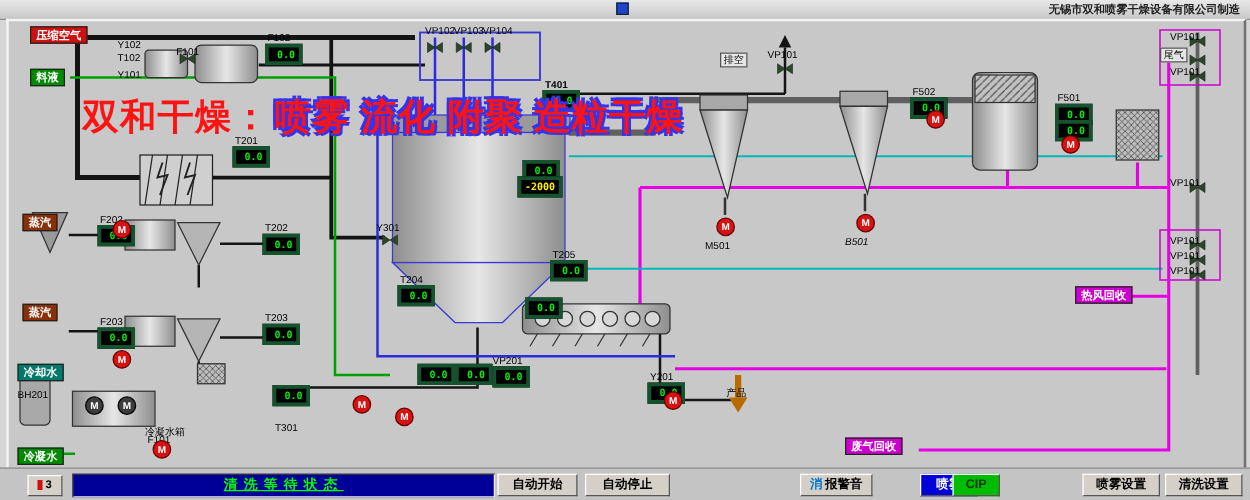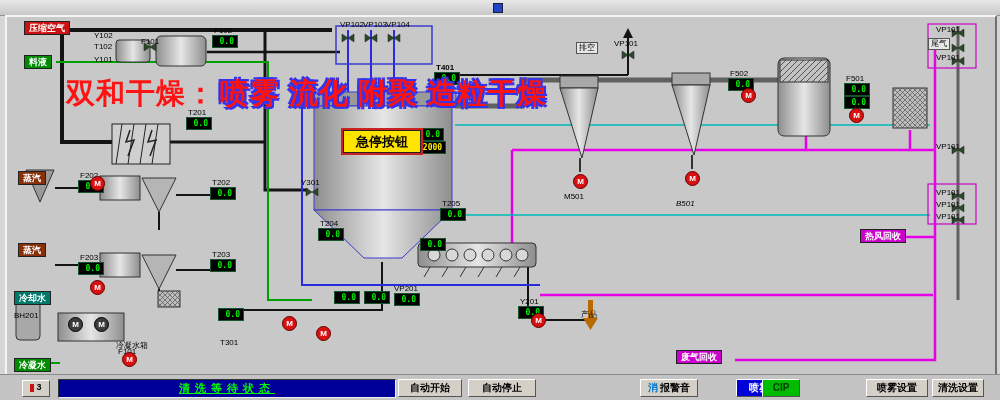--- a/index.html
+++ b/index.html
@@ -8,21 +8,21 @@
   
   .titlebar{position:absolute;top:0;left:0;right:0;height:15px;background:linear-gradient(#e8e8e8,#c8c8c8);
             border-bottom:1px solid #909090;text-align:center;font-size:11px;font-weight:bold;line-height:15px;color:#111;}
   .title-icon{display:inline-block;width:8px;height:8px;background:#2244cc;border:1px solid #123;vertical-align:middle;margin-right:4px;}
   .manufacturer{position:absolute;right:8px;top:0;font-size:9px;font-weight:bold;color:#222;}
   
   .diagram-frame{position:absolute;left:5px;top:15px;width:988px;height:358px;background:#c8c8c8;
                  border-top:2px solid #f4f4f4;border-left:2px solid #f4f4f4;border-right:2px solid #707070;border-bottom:2px solid #707070;}
   svg.plant{position:absolute;left:0;top:0;pointer-events:none;}
   .overlay{position:absolute;left:0;top:0;width:1000px;height:400px;}
-  .lcd{position:absolute;background:#000;color:#00ee00;border:1px solid #14532d;font:bold 8px "DejaVu Sans Mono",monospace;
+  .lcd{position:absolute;background:#000;color:#00ee00;border:3px solid #14532d;font:bold 8px "DejaVu Sans Mono",monospace;
        line-height:9px;padding:1px 3px;min-width:18px;text-align:right;white-space:nowrap;}
   .lcd.yellow{color:#ffee00;}
   .tag{position:absolute;font:8px "Liberation Sans",sans-serif;line-height:8px;color:#000;white-space:nowrap;}
   .tag.boxed{background:#e6e6e6;border:1px solid #555;padding:1px 2px;}
   .flow{position:absolute;color:#fff;font:bold 9px "Liberation Sans",sans-serif;line-height:10px;padding:1px 4px;
         border:1px solid #222;white-space:nowrap;}
   .motor{position:absolute;width:13px;height:13px;border-radius:50%;background:#d81111;border:1px solid #600;
          color:#fff;font:bold 8px "Liberation Sans",sans-serif;text-align:center;line-height:13px;}
   .motor.dark{background:#3c3c3c;border-color:#000;}
   .watermark{position:absolute;left:66px;top:74px;font-size:29px;font-weight:bold;white-space:nowrap;letter-spacing:1px;
@@ -44,20 +44,21 @@
   .btn.green{background:#00bc00;color:#003800;}
   .mute-prefix{color:#0077cc;margin-right:2px;}
 </style>
 </head>
 <body>
 
 <div class="screen">
 
   <div class="titlebar">
     <span class="title-icon"></span>
+    <span class="manufacturer">无锡市双和喷雾干燥设备有限公司制造</span>
   </div>
 
   <div class="diagram-frame"></div>
 
   <svg class="plant" width="1000" height="400" viewBox="0 0 1000 400">
     <defs>
       <linearGradient id="vgrad" x1="0" y1="0" x2="1" y2="0">
         <stop offset="0" stop-color="#8e8e8e"></stop>
           <stop offset="0.5" stop-color="#e6e6e6"></stop>
           <stop offset="1" stop-color="#8e8e8e"></stop>
@@ -240,21 +241,21 @@
       <div class="tag" style="left: 212px; top: 179px;">T202</div>
       <div class="tag" style="left: 301px; top: 179px;">Y301</div>
       <div class="tag" style="left: 320px; top: 220px;">T204</div>
       <div class="tag" style="left: 442px; top: 200px;">T205</div>
       <div class="tag" style="left: 80px; top: 254px; text-align: right;">F203</div>
       <div class="tag" style="left: 212px; top: 251px;">T203</div>
       <div class="tag" style="left: 220px; top: 300px; margin-top: 39px;">T301</div>
       <div class="tag" style="left: 394px; top: 285px;">VP201</div>
       <div class="tag" style="left: 520px; top: 298px;">Y201</div>
       <div class="tag" style="left: 564px; top: 193px;">M501</div>
-      <div class="tag" style="left: 676px; top: 200px; font-style: italic;">B501</div>
+      <div class="tag" style="left: 676px; top: 190px; font-style: italic;">B501</div>
       <div class="tag" style="left: 14px; top: 312px;">BH201</div>
       <div class="tag" style="left: 84px; top: 342px; margin-left: 32px;">冷凝水箱</div>
       <div class="tag" style="left: 118px; top: 348px;">F101</div>
       <div class="tag" style="left: 581px; top: 311px;">产品</div>
       <div class="flow" style="left: 24px; top: 21px; background: rgb(204, 17, 17);">压缩空气</div>
       <div class="flow" style="left: 24px; top: 55px; background: rgb(0, 138, 0);">料液</div>
       <div class="flow" style="left: 18px; top: 171px; background: rgb(138, 48, 8);">蒸汽</div>
       <div class="flow" style="left: 18px; top: 243px; background: rgb(138, 48, 8);">蒸汽</div>
       <div class="flow" style="left: 14px; top: 291px; background: rgb(0, 120, 106);">冷却水</div>
       <div class="flow" style="left: 14px; top: 358px; background: rgb(0, 138, 0);">冷凝水</div>
@@ -267,33 +268,32 @@
       <div class="motor" style="left: 741px; top: 88px;">M</div>
       <div class="motor" style="left: 849px; top: 108px;">M</div>
       <div class="motor" style="left: 282px; top: 316px;">M</div>
       <div class="motor" style="left: 316px; top: 326px;">M</div>
       <div class="motor" style="left: 531px; top: 313px;">M</div>
       <div class="motor" style="left: 122px; top: 352px;">M</div>
       <div class="motor dark" style="left: 68px; top: 317px;">M</div>
       <div class="motor dark" style="left: 94px; top: 317px;">M</div>
     </div>
 
-  <div class="estop">急停按钮</div>
 
   <div class="watermark"><span>双和干燥：</span><span class="slogan">喷雾 流化 附聚 造粒干燥</span></div>
 
   <div class="statusbar">
     <div class="page-btn">
       <span class="page-marker"></span><span>3</span>
     </div>
     <div class="status-display">
       <span>清洗等待状态</span>
     </div>
     <button class="btn" style="left:398px;width:64px">自动开始</button>
     <button class="btn" style="left:468px;width:68px">自动停止</button>
     <button class="btn" style="left:640px;width:58px"><span class="mute-prefix">消</span><span>报警音</span></button>
     <button class="btn blue" style="left:736px;width:46px">喷雾</button>
     <button class="btn green" style="left:762px;width:38px">CIP</button>
     <button class="btn" style="left:866px;width:62px">喷雾设置</button>
-    <button class="btn" style="left:932px;width:52px">清洗设置</button>
+    <button class="btn" style="left:932px;width:62px">清洗设置</button>
   </div>
 
 </div>
 
 </body></html>

